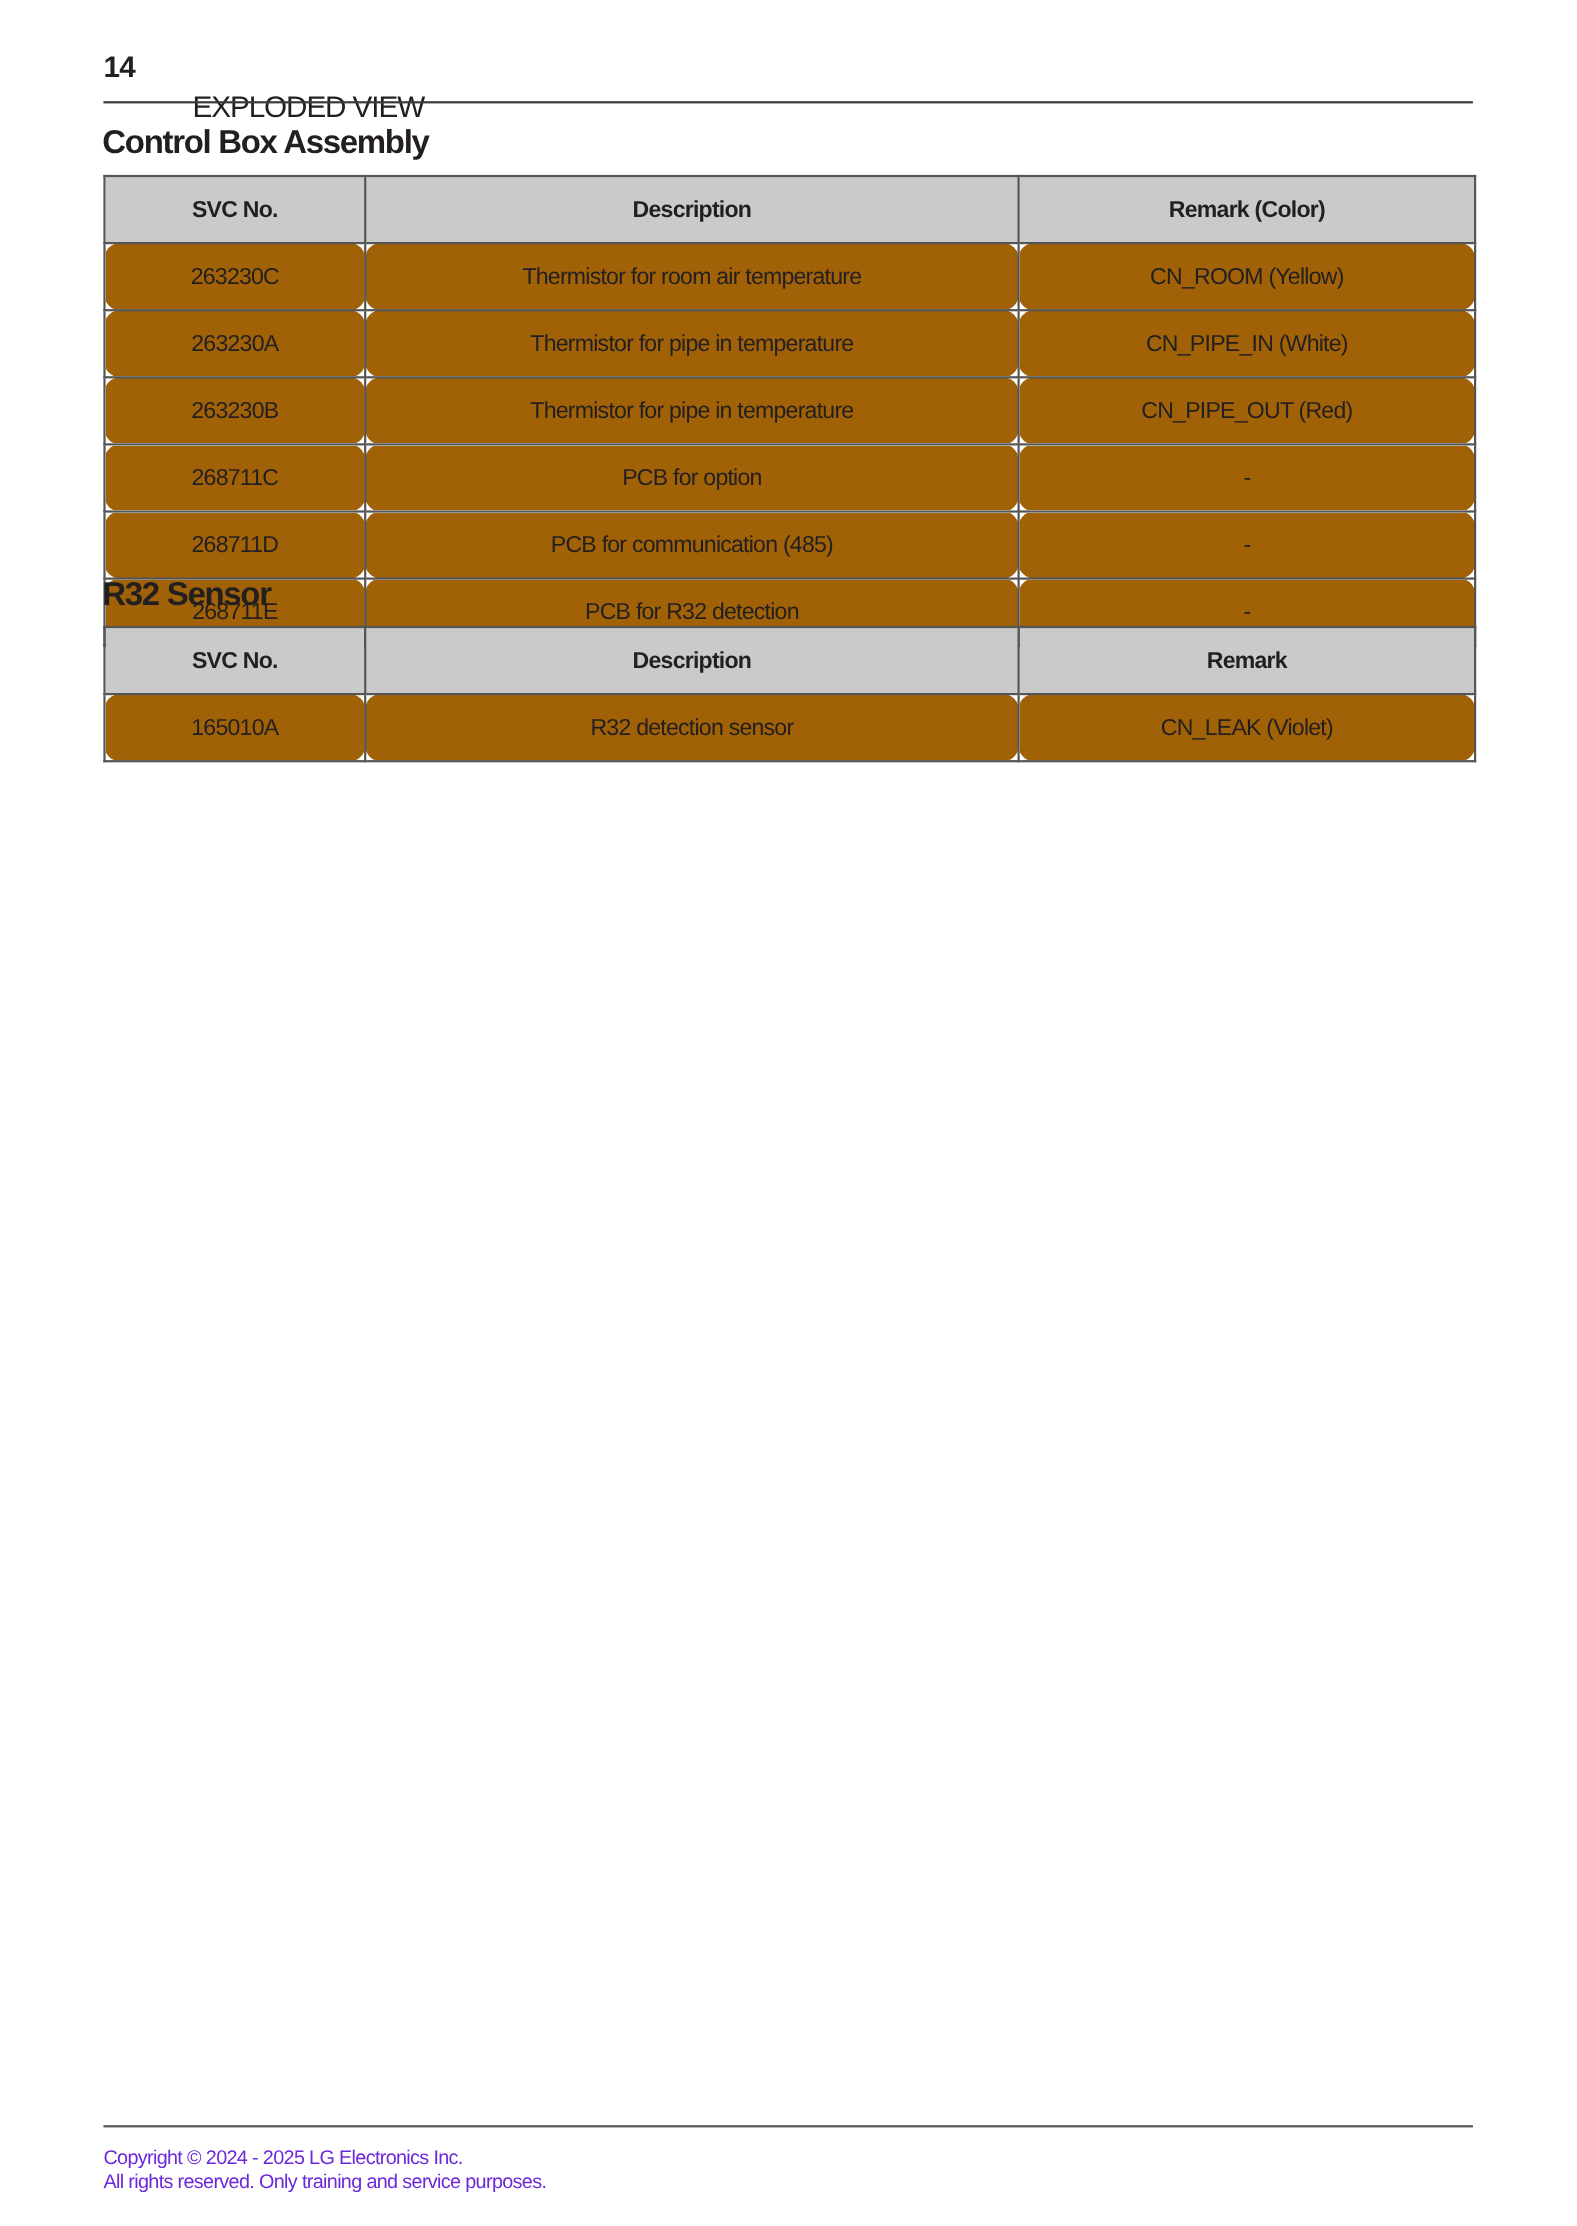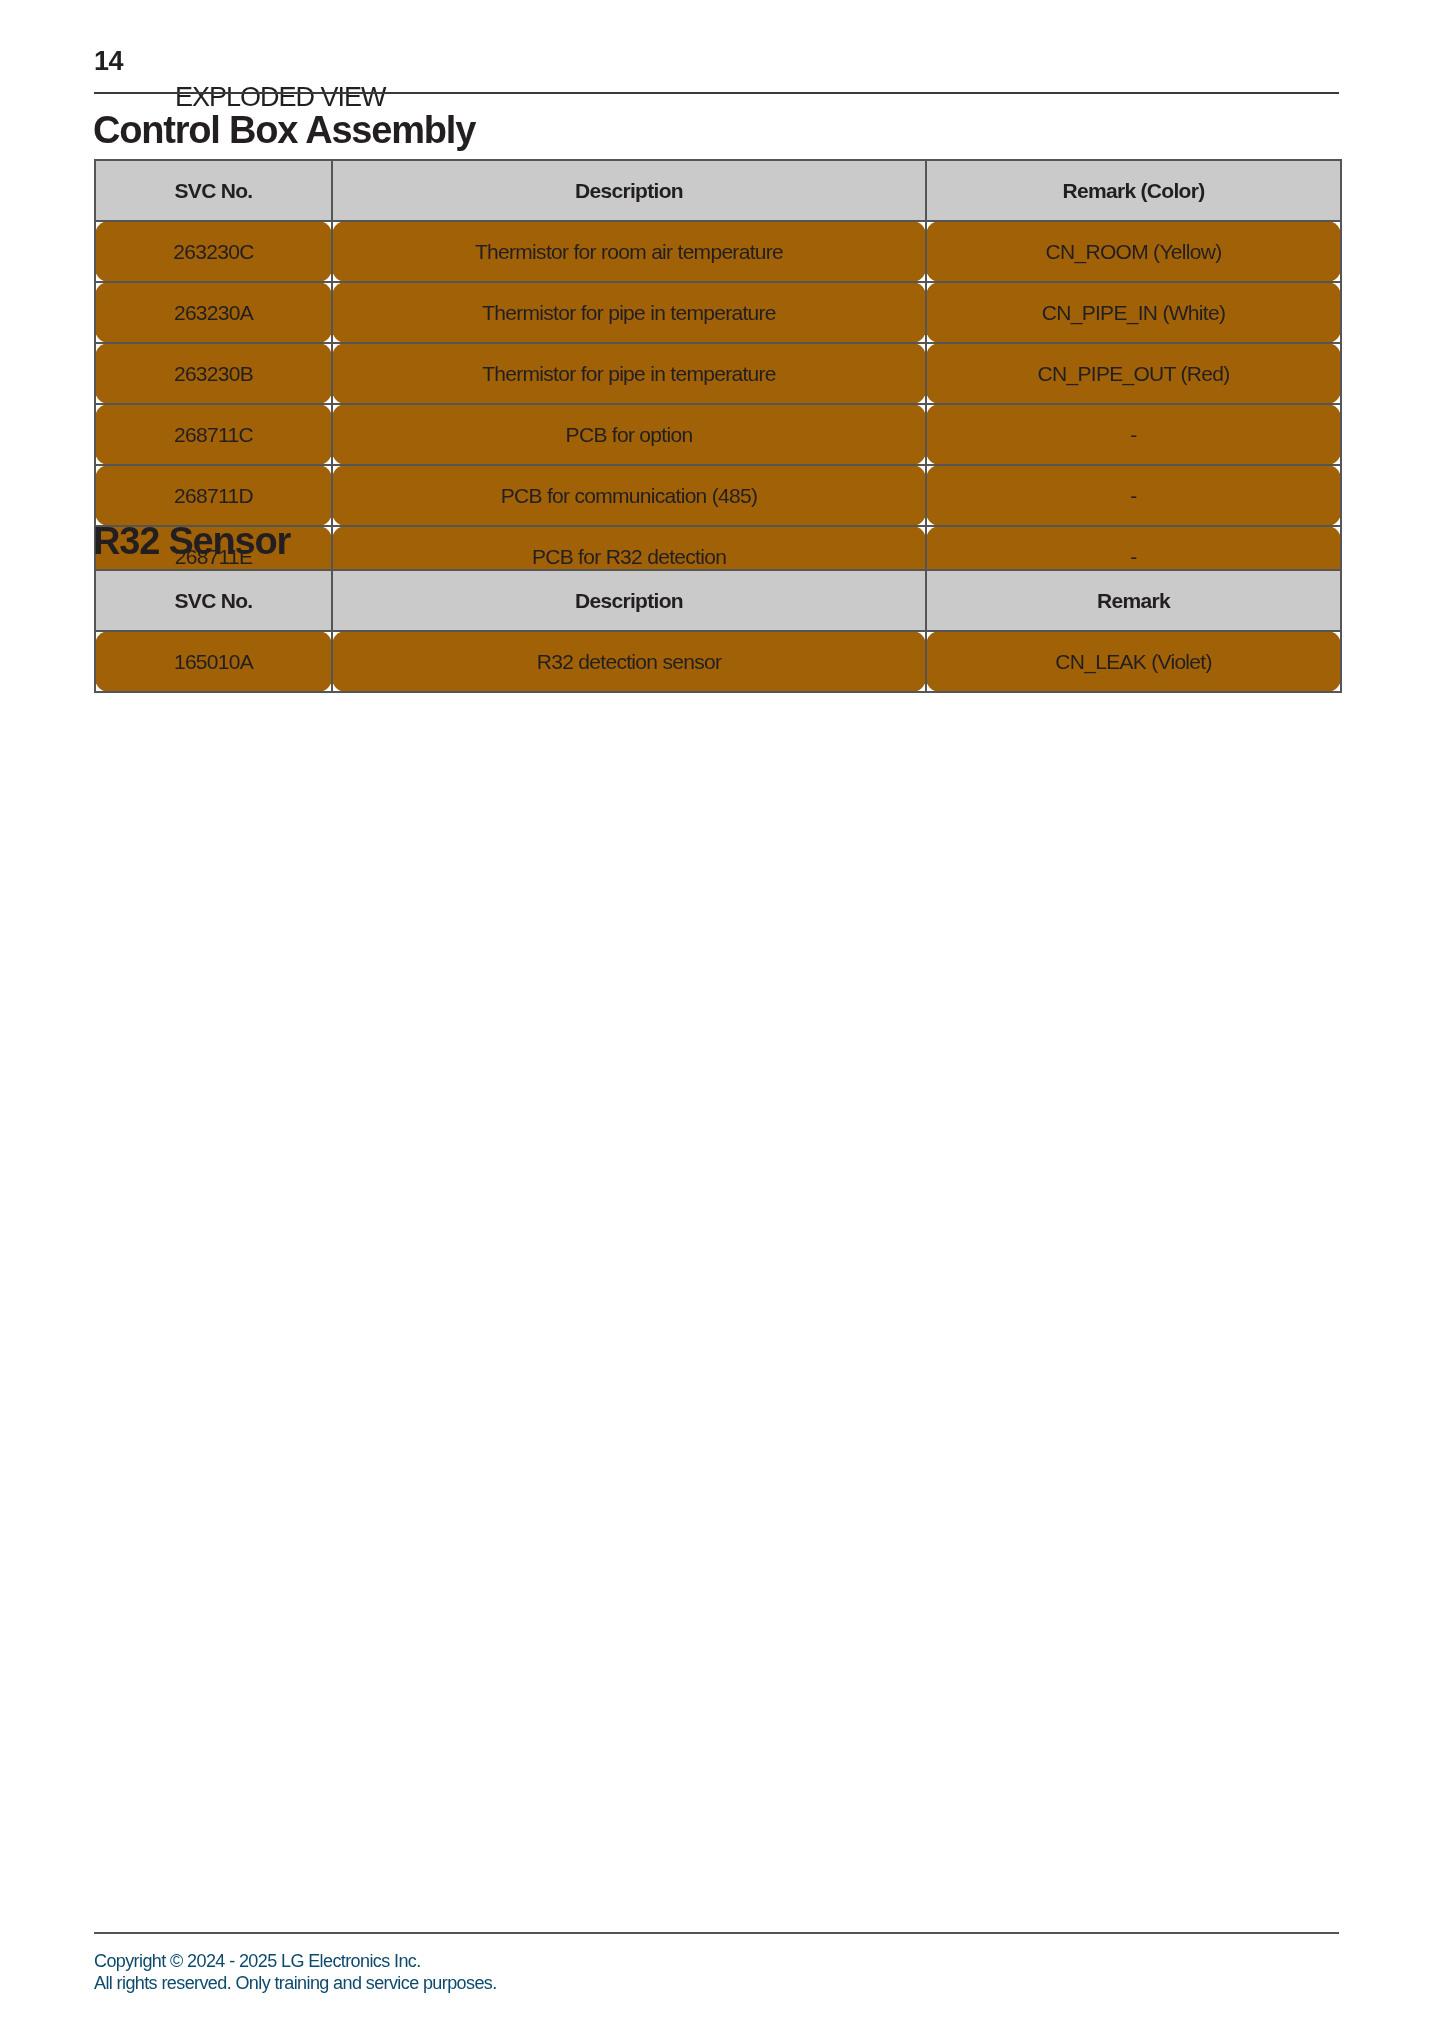--- a/index.html
+++ b/index.html
@@ -10,40 +10,40 @@
     .page-header {
       position: absolute; left: 94px; top: 46px; height: 36px;
       display: flex; align-items: flex-start;
     }
     .page-number { font-size: 27px; font-weight: bold; letter-spacing: -0.5px; width: 81px; }
     .section-name { font-size: 27px; letter-spacing: -1px; margin-top: 36px; }
     .rule { position: absolute; left: 94px; width: 1245px; height: 2px; background: #3c3a3a; }
     .rule.top { top: 92px; }
     .rule.bottom { top: 1932px; height: 2px; background: #555; }
     .section-title {
-      position: absolute; left: 93px; font-size: 38px; font-weight: bold;
+      position: absolute; left: 93px; font-size: 30px; font-weight: bold;
       letter-spacing: -1.2px; line-height: 34px;
     }
     table.parts {
       position: absolute; left: 94px; width: 1246px;
       border-collapse: collapse; table-layout: fixed;
       font-size: 21px; letter-spacing: -0.7px;
     }
     table.parts th, table.parts td {
       border: 2px solid #555; text-align: center; padding: 11px; height: 37px;
       overflow: hidden; white-space: nowrap;
     }
     table.parts th { background: #cacaca; font-weight: bold; }
     table.parts td { background: #a16207; font-weight: normal; border-radius: 14px; }
     col.c1 { width: 237px; }
     col.c2 { width: 594px; }
     col.c3 { width: 415px; }
     .footer {
       position: absolute; left: 94px; top: 1950px; font-size: 18px;
-      letter-spacing: -0.6px; line-height: 22px; color: #0c4a6e;
+      letter-spacing: -0.6px; line-height: 22px; color: #6d28d9;
     }
   </style>
 </head>
 <body>
 
 <div class="page-header">
   <span class="page-number">14</span>
   <span class="section-name">EXPLODED VIEW</span>
 </div>
 <div class="rule top"></div>

